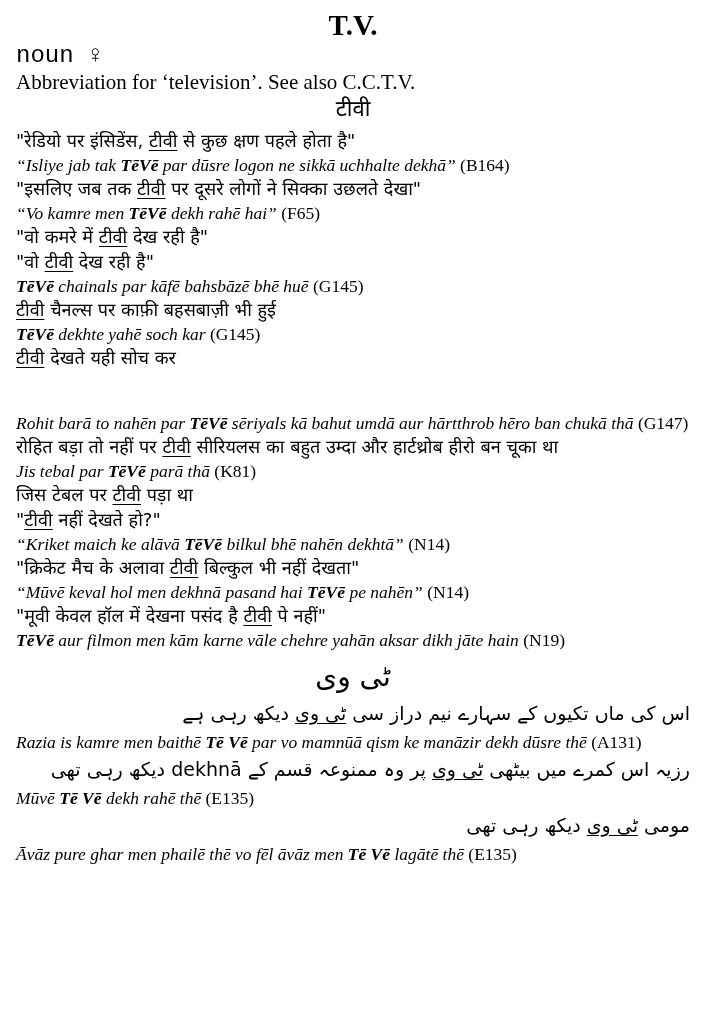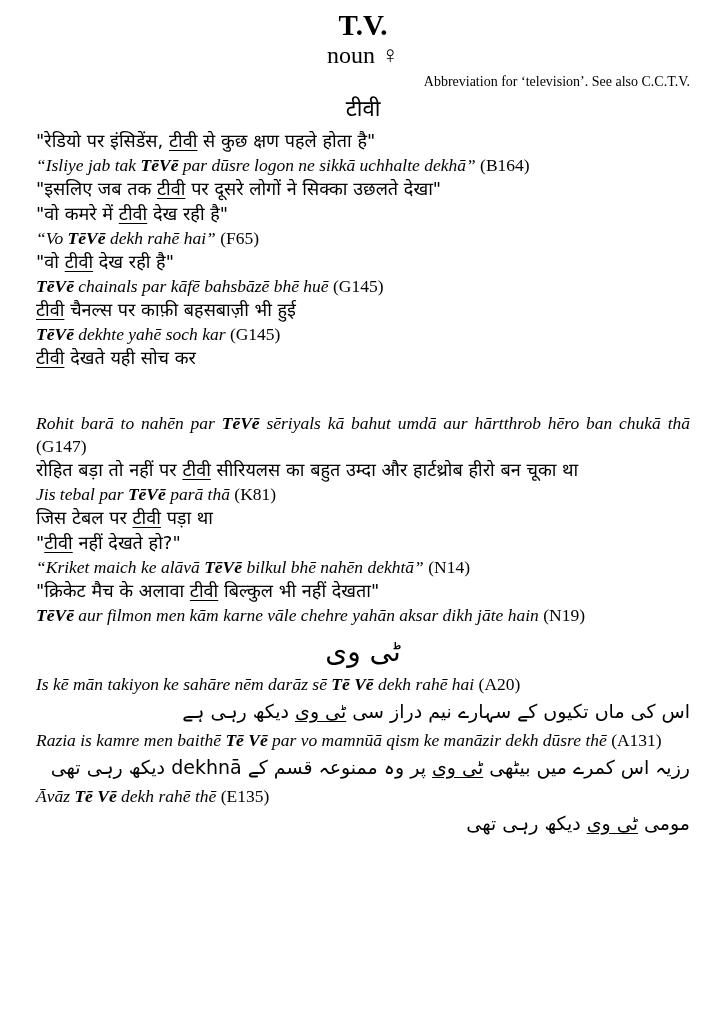--- a/index.html
+++ b/index.html
@@ -2,33 +2,33 @@
 <html><head>
 <meta charset="utf-8">
 <style>
   html, body { margin: 0; padding: 0; }
   body {
     width: 726px; height: 1024px;
     background: #ffffff; color: #000000;
     font-family: "Liberation Serif", serif;
     overflow: hidden;
   }
-  .page { padding: 8px 36px 0 36px; }
+  .page { padding: 8px 36px 0 16px; }
 
   .title {
     text-align: center; font-weight: bold;
     font-size: 29px; line-height: 34px; margin: 0;
     font-family: "Liberation Serif", serif;
   }
   .pos-line {
-    text-align: center; font-size: 24px; line-height: 27px;
+    text-align: left; font-size: 24px; line-height: 27px; font-family: Liberation Mono, monospace;
   }
   .gender { font-weight: normal; }
   .definition {
-    font-size: 14px; line-height: 26px; text-align: right;
+    font-size: 21px; line-height: 26px; text-align: left;
   }
   .headword-hi {
     text-align: center; font-size: 22px; line-height: 28px;
     margin-bottom: 6px;
     font-family: "DejaVu Sans", sans-serif;
   }
 
   .entry { margin-bottom: 2px; }
   .roman {
     font-style: italic; font-size: 17.5px; line-height: 23px;
@@ -70,24 +70,24 @@
 
   <div id="hindi-entries">
       <div class="entry">
         <div class="native-hi"><span>"रेडियो पर इंसिडेंस, </span><span class="uterm">टीवी</span><span> से कुछ क्षण पहले होता है"</span></div>
       </div>
       <div class="entry">
         <div class="roman"><span>“Isliye jab tak </span><span class="term">TēVē</span><span> par dūsre logon ne sikkā uchhalte dekhā”</span><span class="cit"> (B164)</span></div>
         <div class="native-hi"><span>"इसलिए जब तक </span><span class="uterm">टीवी</span><span> पर दूसरे लोगों ने सिक्का उछलते देखा"</span></div>
       </div>
       <div class="entry">
+        <div class="roman"><span>“Vo kamre men </span><span class="term">TēVē</span><span> dekh rahē hai”</span><span class="cit"> (F65)</span></div>
         <div class="native-hi"><span>"वो कमरे में </span><span class="uterm">टीवी</span><span> देख रही है"</span></div>
       </div>
       <div class="entry">
-        <div class="roman"><span>“Vo </span><span class="term">TēVē</span><span> dekh rahē hai”</span><span class="cit"> (F65)</span></div>
         <div class="native-hi"><span>"वो </span><span class="uterm">टीवी</span><span> देख रही है"</span></div>
       </div>
       <div class="entry">
         <div class="roman"><span class="term">TēVē</span><span> chainals par kāfē bahsbāzē bhē huē</span><span class="cit"> (G145)</span></div>
         <div class="native-hi"><span class="uterm">टीवी</span><span> चैनल्स पर काफ़ी बहसबाज़ी भी हुई</span></div>
       </div>
       <div class="entry">
         <div class="roman"><span class="term">TēVē</span><span> dekhte yahē soch kar</span><span class="cit"> (G145)</span></div>
         <div class="native-hi"><span class="uterm">टीवी</span><span> देखते यही सोच कर</span></div>
       </div>
@@ -100,33 +100,39 @@
         <div class="native-hi"><span>जिस टेबल पर </span><span class="uterm">टीवी</span><span> पड़ा था</span></div>
       </div>
       <div class="entry">
         <div class="native-hi"><span>"</span><span class="uterm">टीवी</span><span> नहीं देखते हो?"</span></div>
       </div>
       <div class="entry">
         <div class="roman"><span>“Kriket maich ke alāvā </span><span class="term">TēVē</span><span> bilkul bhē nahēn dekhtā”</span><span class="cit"> (N14)</span></div>
         <div class="native-hi"><span>"क्रिकेट मैच के अलावा </span><span class="uterm">टीवी</span><span> बिल्कुल भी नहीं देखता"</span></div>
       </div>
       <div class="entry">
+        <div class="roman"><span>“Mūvē keval hol men dekhnā pasand hai </span><span class="term">TēVē</span><span> pe nahēn”</span><span class="cit"> (N14)</span></div>
+        <div class="native-hi"><span>"मूवी केवल हॉल में देखना पसंद है </span><span class="uterm">टीवी</span><span> पे नहीं"</span></div>
+      </div>
+      <div class="entry">
         <div class="roman"><span class="term">TēVē</span><span> aur filmon men kām karne vāle chehre yahān aksar dikh jāte hain</span><span class="cit"> (N19)</span></div>
       </div>
     </div>
 
   <div class="headword-ur">ٹی وی</div>
 
   <div id="urdu-entries">
       <div class="entry-ur">
-        <div class="roman"><span>Is kē mān takiyon ke sahāre nēm darāz sē </span><span class="term">Tē Vē</span><span> dekh rahē hai</span><span class="cit"> (A20)</span></div>
         <div class="native-ur" dir="rtl"><span>اس کی ماں تکیوں کے سہارے نیم دراز سی </span><span class="uterm">ٹی وی</span><span> دیکھ رہی ہے</span></div>
       </div>
       <div class="entry-ur">
         <div class="roman"><span>Razia is kamre men baithē </span><span class="term">Tē Vē</span><span> par vo mamnūā qism ke manāzir dekh dūsre thē</span><span class="cit"> (A131)</span></div>
         <div class="native-ur" dir="rtl"><span>رزیہ اس کمرے میں بیٹھی </span><span class="uterm">ٹی وی</span><span> پر وہ ممنوعہ قسم کے dekhnā دیکھ رہی تھی</span></div>
       </div>
       <div class="entry-ur">
-        <div class="roman"><span>Āvāz </span><span class="term">Tē Vē</span><span> dekh rahē thē</span><span class="cit"> (E135)</span></div>
+        <div class="roman"><span>Mūvē </span><span class="term">Tē Vē</span><span> dekh rahē thē</span><span class="cit"> (E135)</span></div>
         <div class="native-ur" dir="rtl"><span>مومی </span><span class="uterm">ٹی وی</span><span> دیکھ رہی تھی</span></div>
+      </div>
+      <div class="entry-ur">
+        <div class="roman"><span>Āvāz pure ghar men phailē thē vo fēl āvāz men </span><span class="term">Tē Vē</span><span> lagātē thē</span><span class="cit"> (E135)</span></div>
       </div>
     </div>
 </div>
 
 </body></html>

